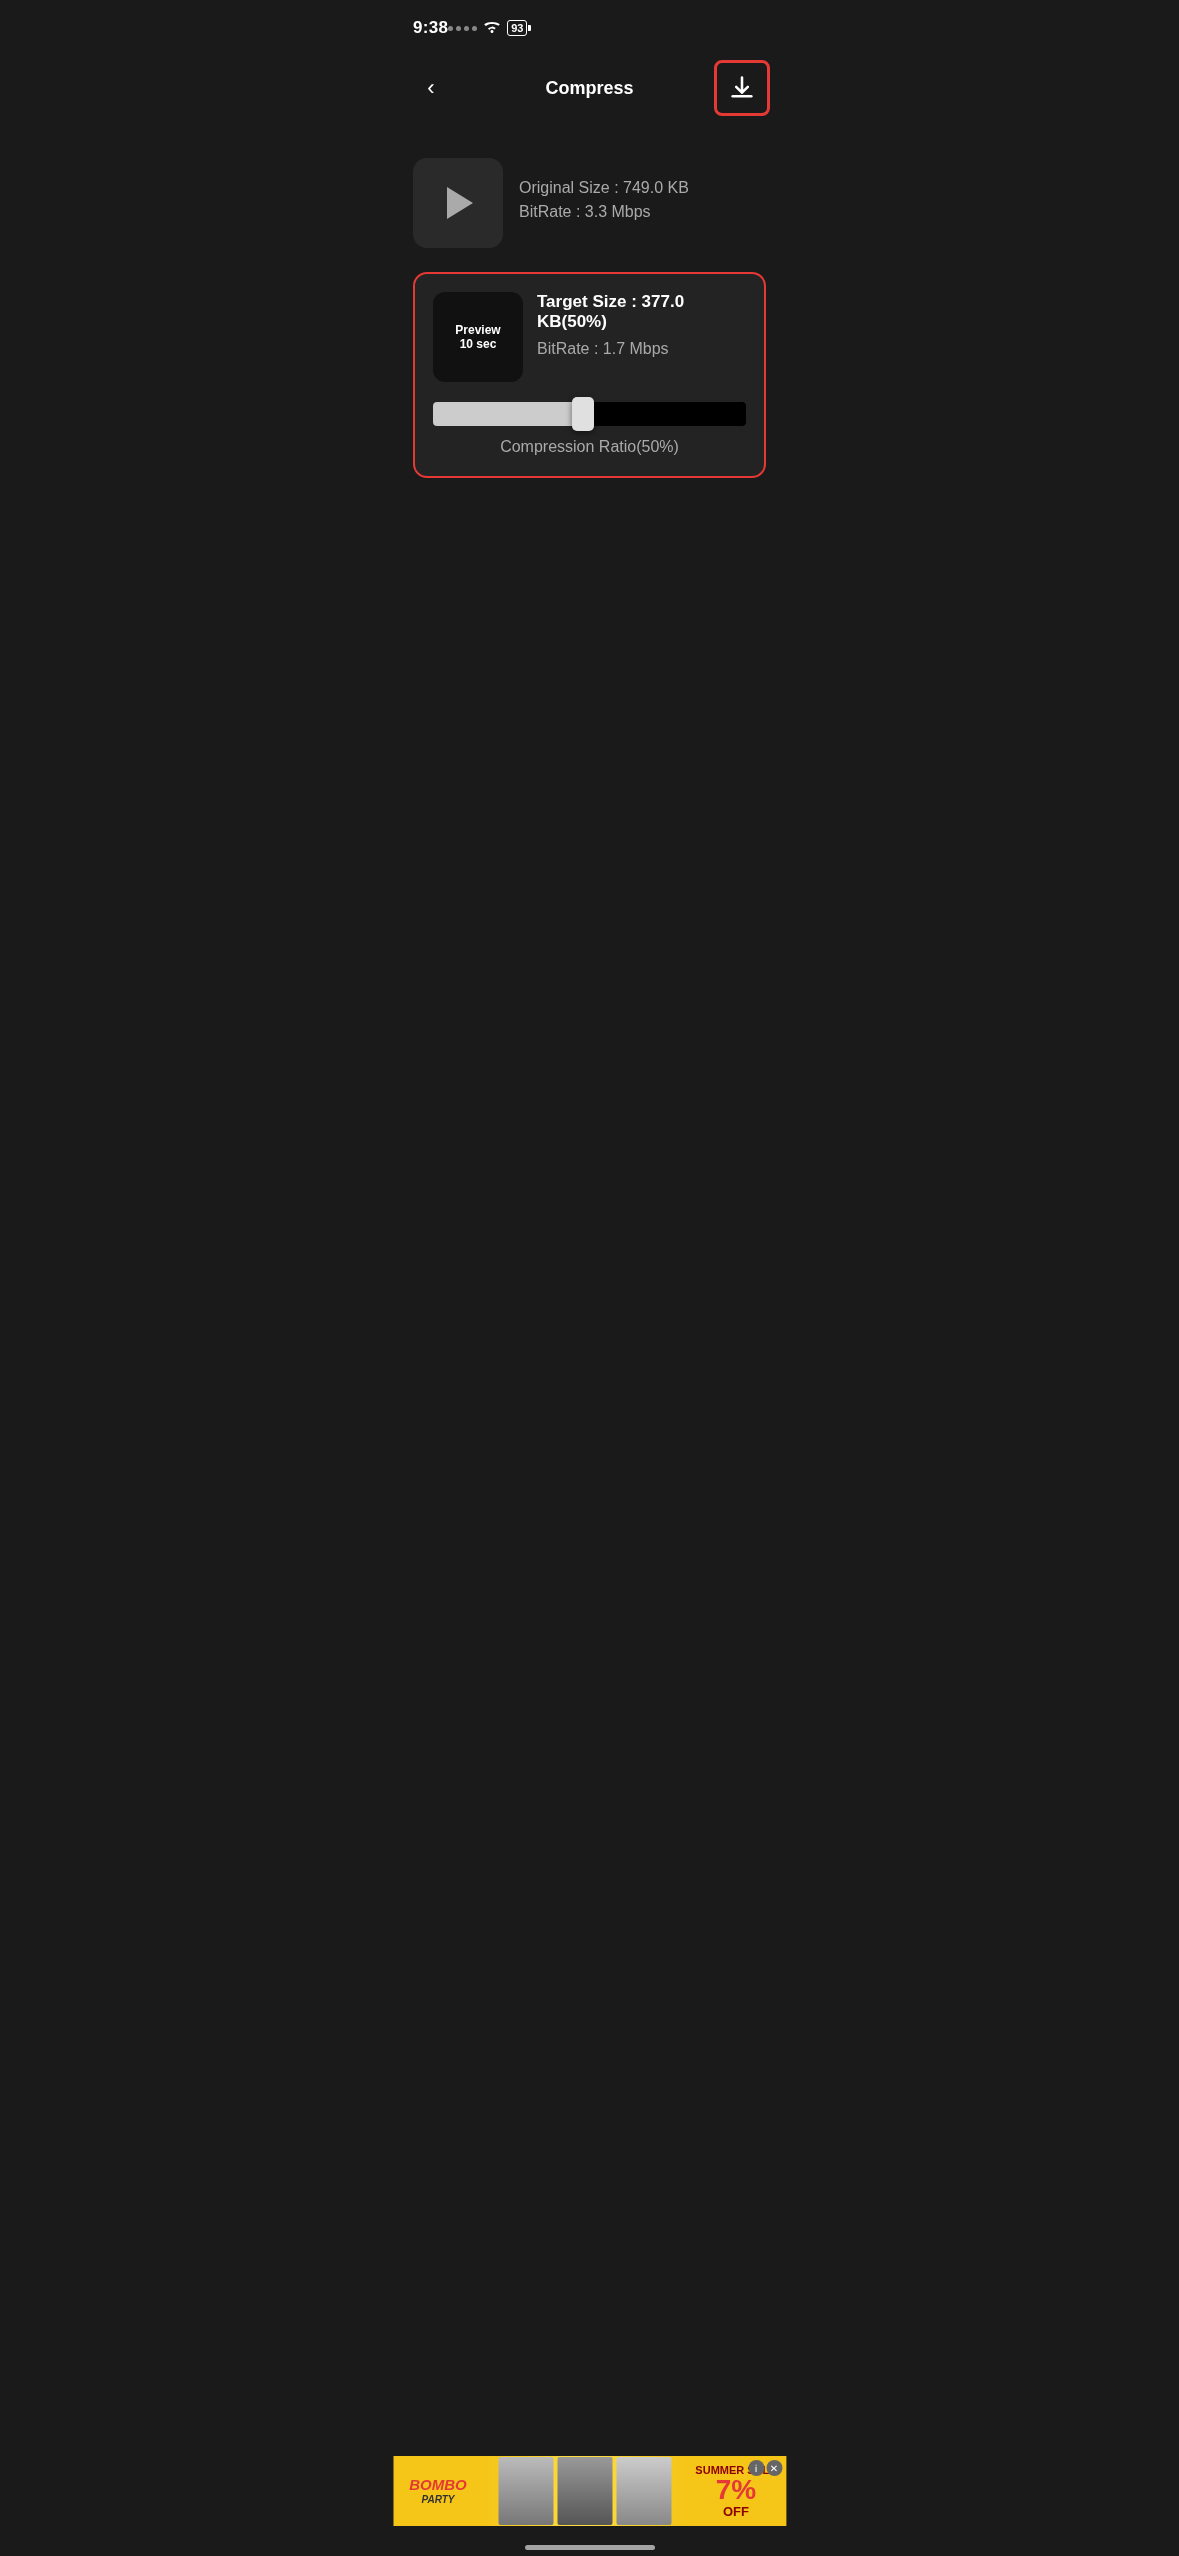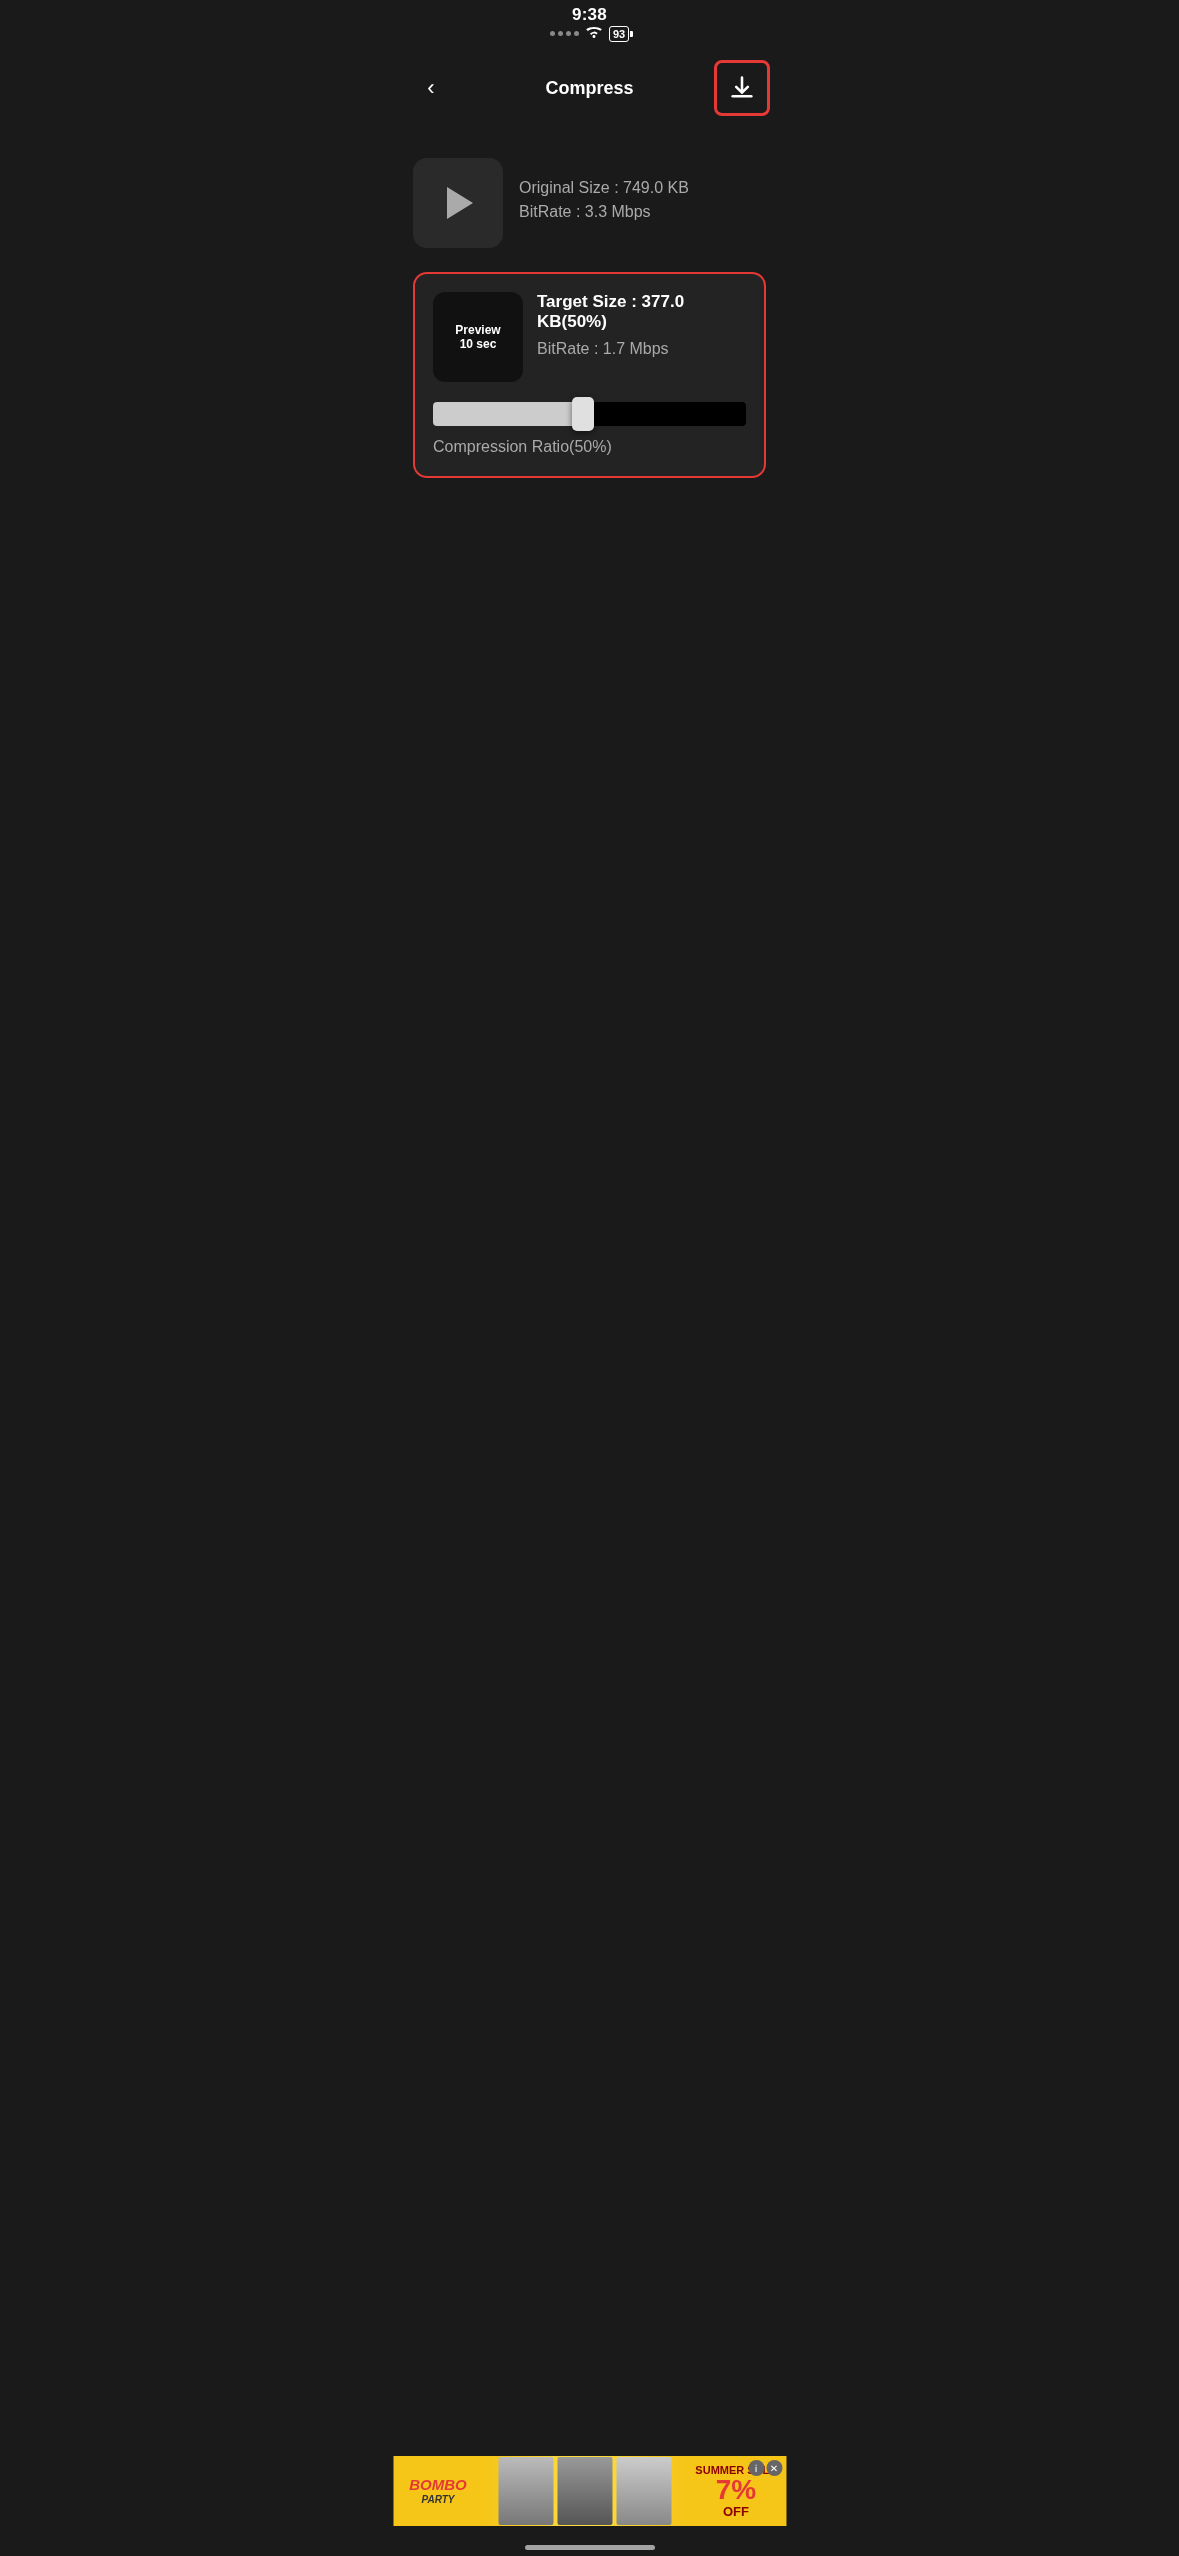--- a/index.html
+++ b/index.html
@@ -12,25 +12,24 @@
       width: 393px;
       min-height: 852px;
       margin: 0 auto;
       position: relative;
       overflow-x: hidden;
     }
 
     
     .status-bar {
       display: flex;
-      justify-content: flex-end;
+      justify-content: flex-start;
       align-items: center;
       padding: 14px 20px 8px;
       height: 50px;
-      flex-direction: column;
     }
 
     .status-time {
       font-size: 17px;
       font-weight: 600;
       color: #fff;
       letter-spacing: 0.3px;
     }
 
     .status-icons {
@@ -270,20 +269,21 @@
       width: 22px;
       height: 34px;
       background: #e0e0e0;
       border-radius: 5px;
       box-shadow: 0 2px 6px rgba(0,0,0,0.5);
       z-index: 2;
       cursor: pointer;
     }
 
     .slider-label {
+      text-align: center;
       font-size: 16px;
       color: #aaa;
       font-weight: 400;
     }
 
     
     .ad-banner {
       position: fixed;
       bottom: 30px;
       left: 50%;

